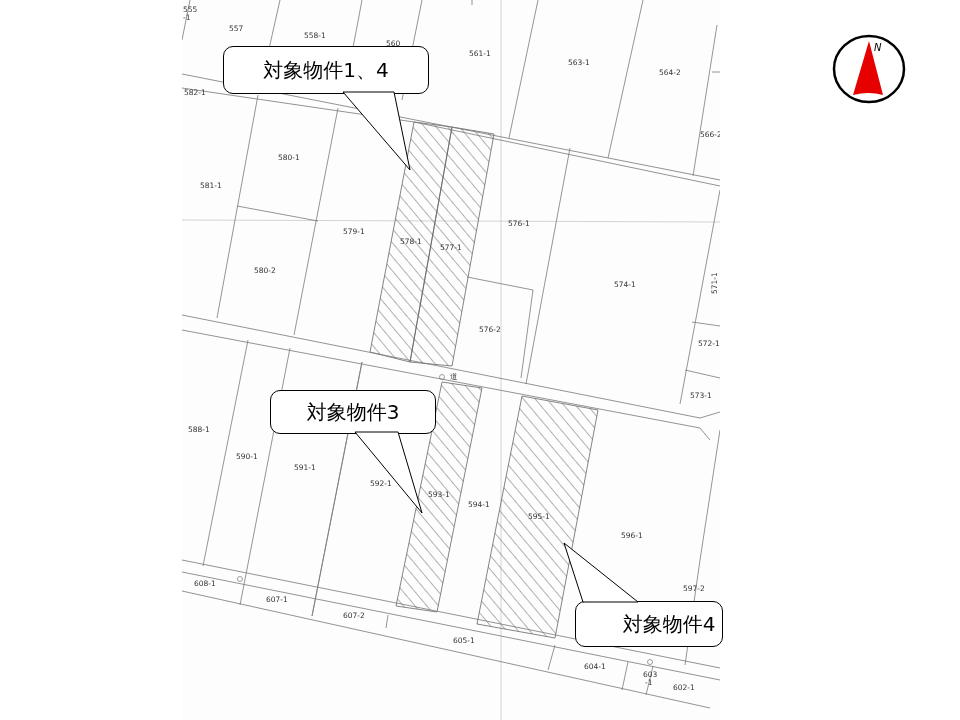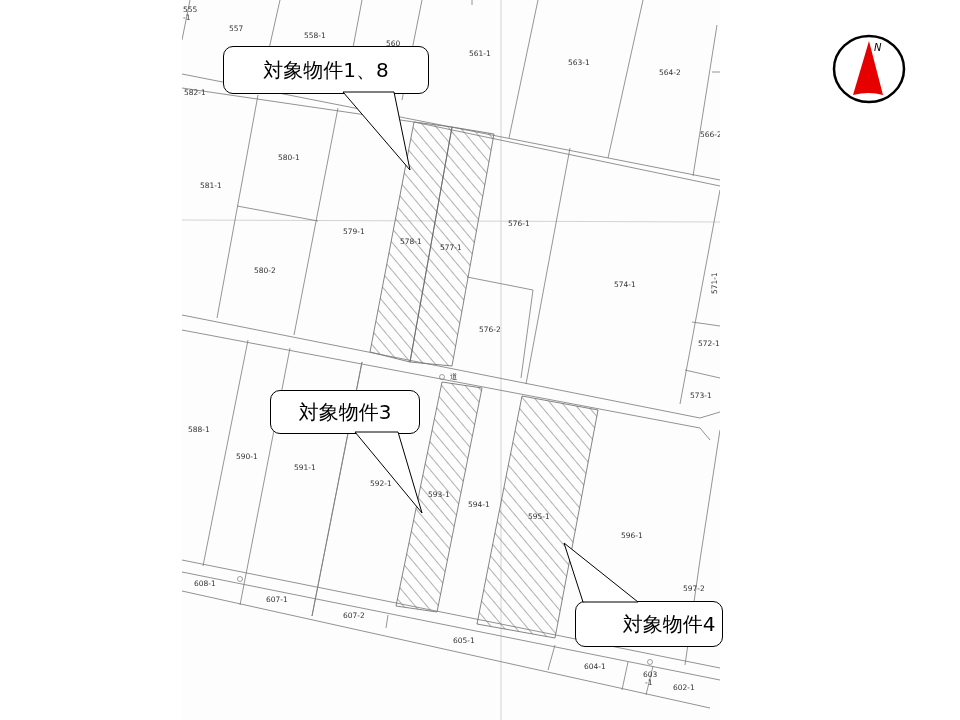--- a/index.html
+++ b/index.html
@@ -124,23 +124,23 @@
   </svg>
 </div>
 
 <svg id="pointer-svg" width="960" height="720">
   <polygon points="343,92 410,170 394,92" fill="#fff" stroke="#000" stroke-width="1"></polygon>
   <polygon points="355,432 422,513 398,432" fill="#fff" stroke="#000" stroke-width="1"></polygon>
   <polygon points="583,602 564,543 638,602" fill="#fff" stroke="#000" stroke-width="1"></polygon>
 </svg>
 
 <div class="callout" style="left:223px; top:46px; width:206px; height:48px;">
-  <span>対象物件1、8</span>
+  <span>対象物件1、4</span>
 </div>
-<div class="callout" style="left:270px; top:390px; width:150px; height:44px;">
+<div class="callout" style="left:270px; top:390px; width:166px; height:44px;">
   <span>対象物件3</span>
 </div>
 <div class="callout" style="left:575px; top:601px; width:148px; height:46px;padding-left:40px;">
   <span>対象物件4</span>
 </div>
 
 <svg id="north-arrow" viewBox="0 0 76 72">
   <ellipse cx="38" cy="36" rx="35" ry="33" fill="#fff" stroke="#000" stroke-width="2.5"></ellipse>
   <path d="M38,8 L52,62 Q38,58 22,62 Z" fill="#e60000"></path>
   <text x="43" y="18" font-family="DejaVu Sans, sans-serif" font-size="10" font-style="italic" fill="#000">N</text>

